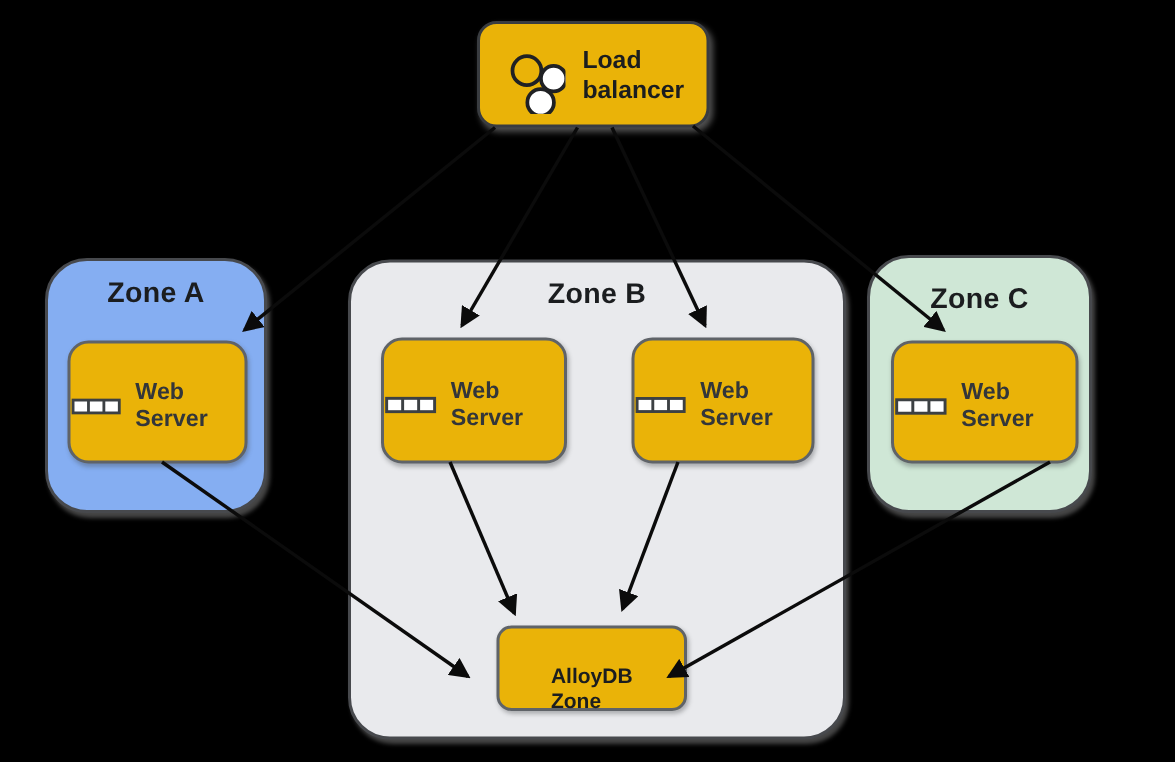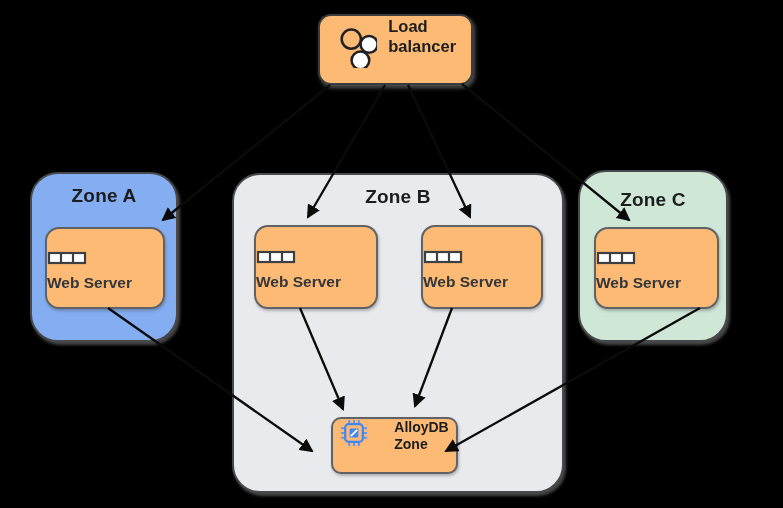--- a/index.html
+++ b/index.html
@@ -24,55 +24,55 @@
   .zone-title{
     position:absolute;top:11px;left:0;right:0;
     text-align:center;
     font-size:19px;font-weight:700;color:var(--text-dark,#1b1d1f);
     letter-spacing:.2px;
   }
   .zone-c .zone-title{top:17px;}
   
   .node{
     position:absolute;
-    background:#fdba74;
+    background:#eab308;
     border:2px solid var(--box-border,#5f6368);
     box-sizing:border-box;
-    display:flex;align-items:flex-start;justify-content:center;
+    display:flex;align-items:center;justify-content:center;
   }
   .lb{
     left:318px;top:14px;width:155px;height:71px;
     border-radius:13px;
     border-color:#393c40;
     box-shadow:2px 3px 4px rgba(180,180,180,.45);
     flex-direction:row;justify-content:flex-start;
     padding-left:13px;gap:11px;
   }
   .lb-label{
     font-size:16.5px;font-weight:700;line-height:20px;
     color:var(--text-dark,#1b1d1f);width:86px;
   }
   .ws{
     border-radius:14px;
     box-shadow:1px 2px 3px rgba(60,64,67,.35);
-    flex-direction:column;gap:9px;padding-top:6px;
+    flex-direction:row;gap:9px;padding-top:6px;
   }
   .ws-label{
     font-size:15.5px;font-weight:700;
     color:var(--server-text,#33363a);
   }
   .ws-a{left:13px;top:53px;width:120px;height:82px;}
   .ws-b1{left:20px;top:50px;width:124px;height:84px;}
   .ws-b2{left:187px;top:50px;width:122px;height:84px;}
   .ws-c{left:14px;top:55px;width:125px;height:82px;}
   .db{
     left:97px;top:242px;width:127px;height:57px;
     border-radius:10px;
     box-shadow:1px 2px 3px rgba(60,64,67,.35);
-    flex-direction:row;gap:26px;
+    flex-direction:column;gap:26px;
   }
   .db-label{
     font-size:14px;font-weight:700;line-height:17px;
     color:var(--text-dark,#1b1d1f);
   }
   .db-label span{display:block;}
   
   .arrows{
     position:absolute;left:0;top:0;width:783px;height:508px;
     pointer-events:none;z-index:30;

